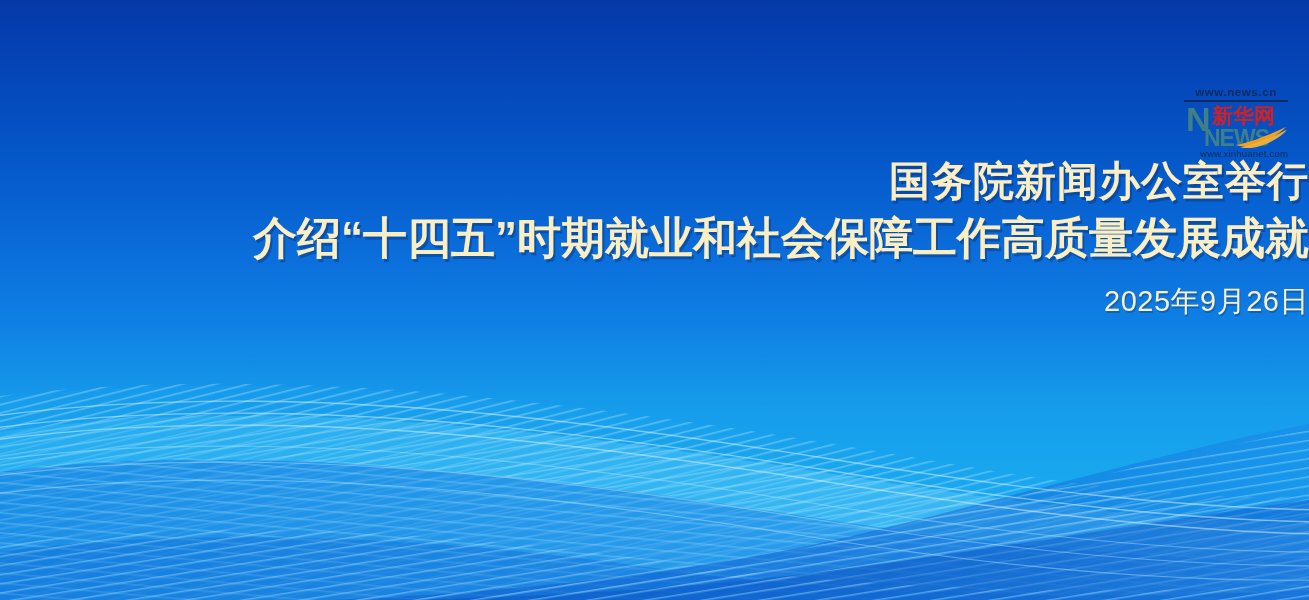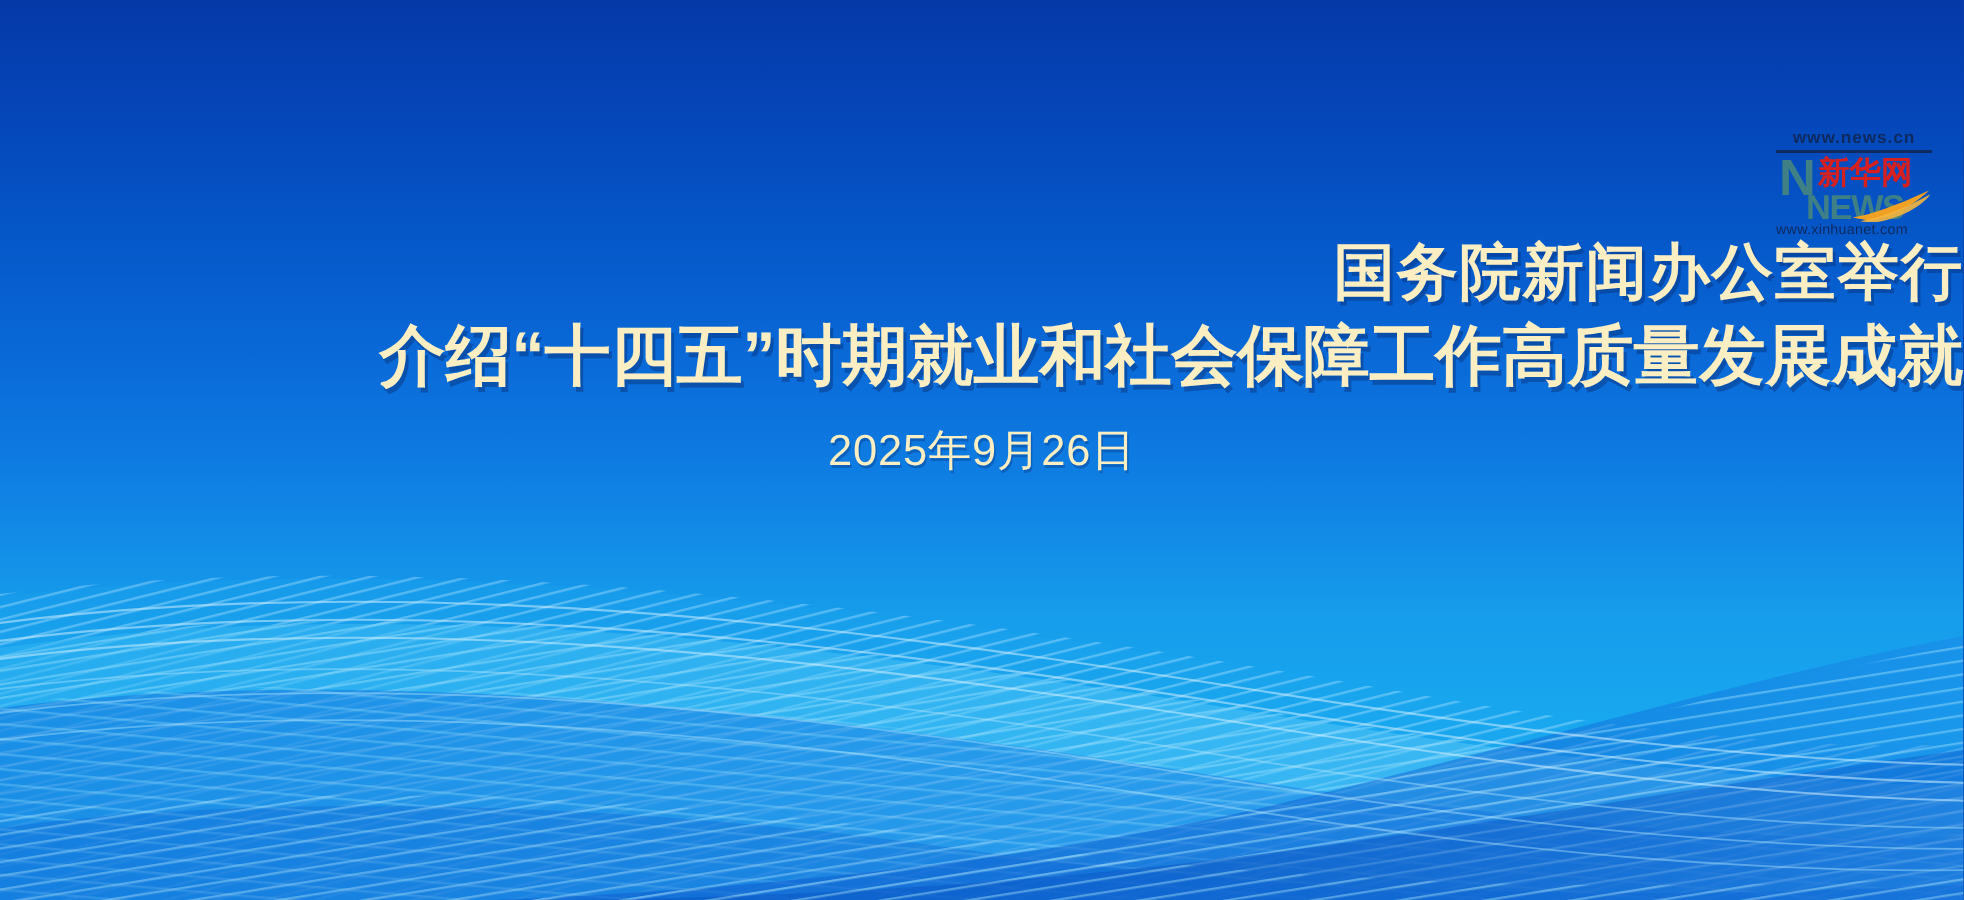--- a/index.html
+++ b/index.html
@@ -67,20 +67,21 @@
     letter-spacing: 0px;
   }
   .subtitle-date {
     margin-top: 14px;
     color: #fbeec2;
     font-size: 29px;
     line-height: 38px;
     font-weight: normal;
     letter-spacing: 0.5px;
     text-shadow: 1px 2px 0 rgba(6,48,120,0.35);
+    text-align: right;
   }
 
   
   .logo {
     position: absolute;
     top: 86px;
     left: 1184px;
     width: 104px;
     height: 74px;
     z-index: 8;
@@ -134,21 +135,21 @@
   .logo-swoosh {
     position: absolute;
     left: 50px;
     top: 22px;
     width: 54px;
     height: 22px;
   }
   .logo-bottom-url {
     font-size: 9.5px;
     color: #0e2a5e;
-    text-align: left;
+    text-align: right;
     line-height: 11px;
     letter-spacing: 0.2px;
     margin-top: -2px;
   }
 </style>
 </head>
 <body>
 
 <div id="stage">
 

